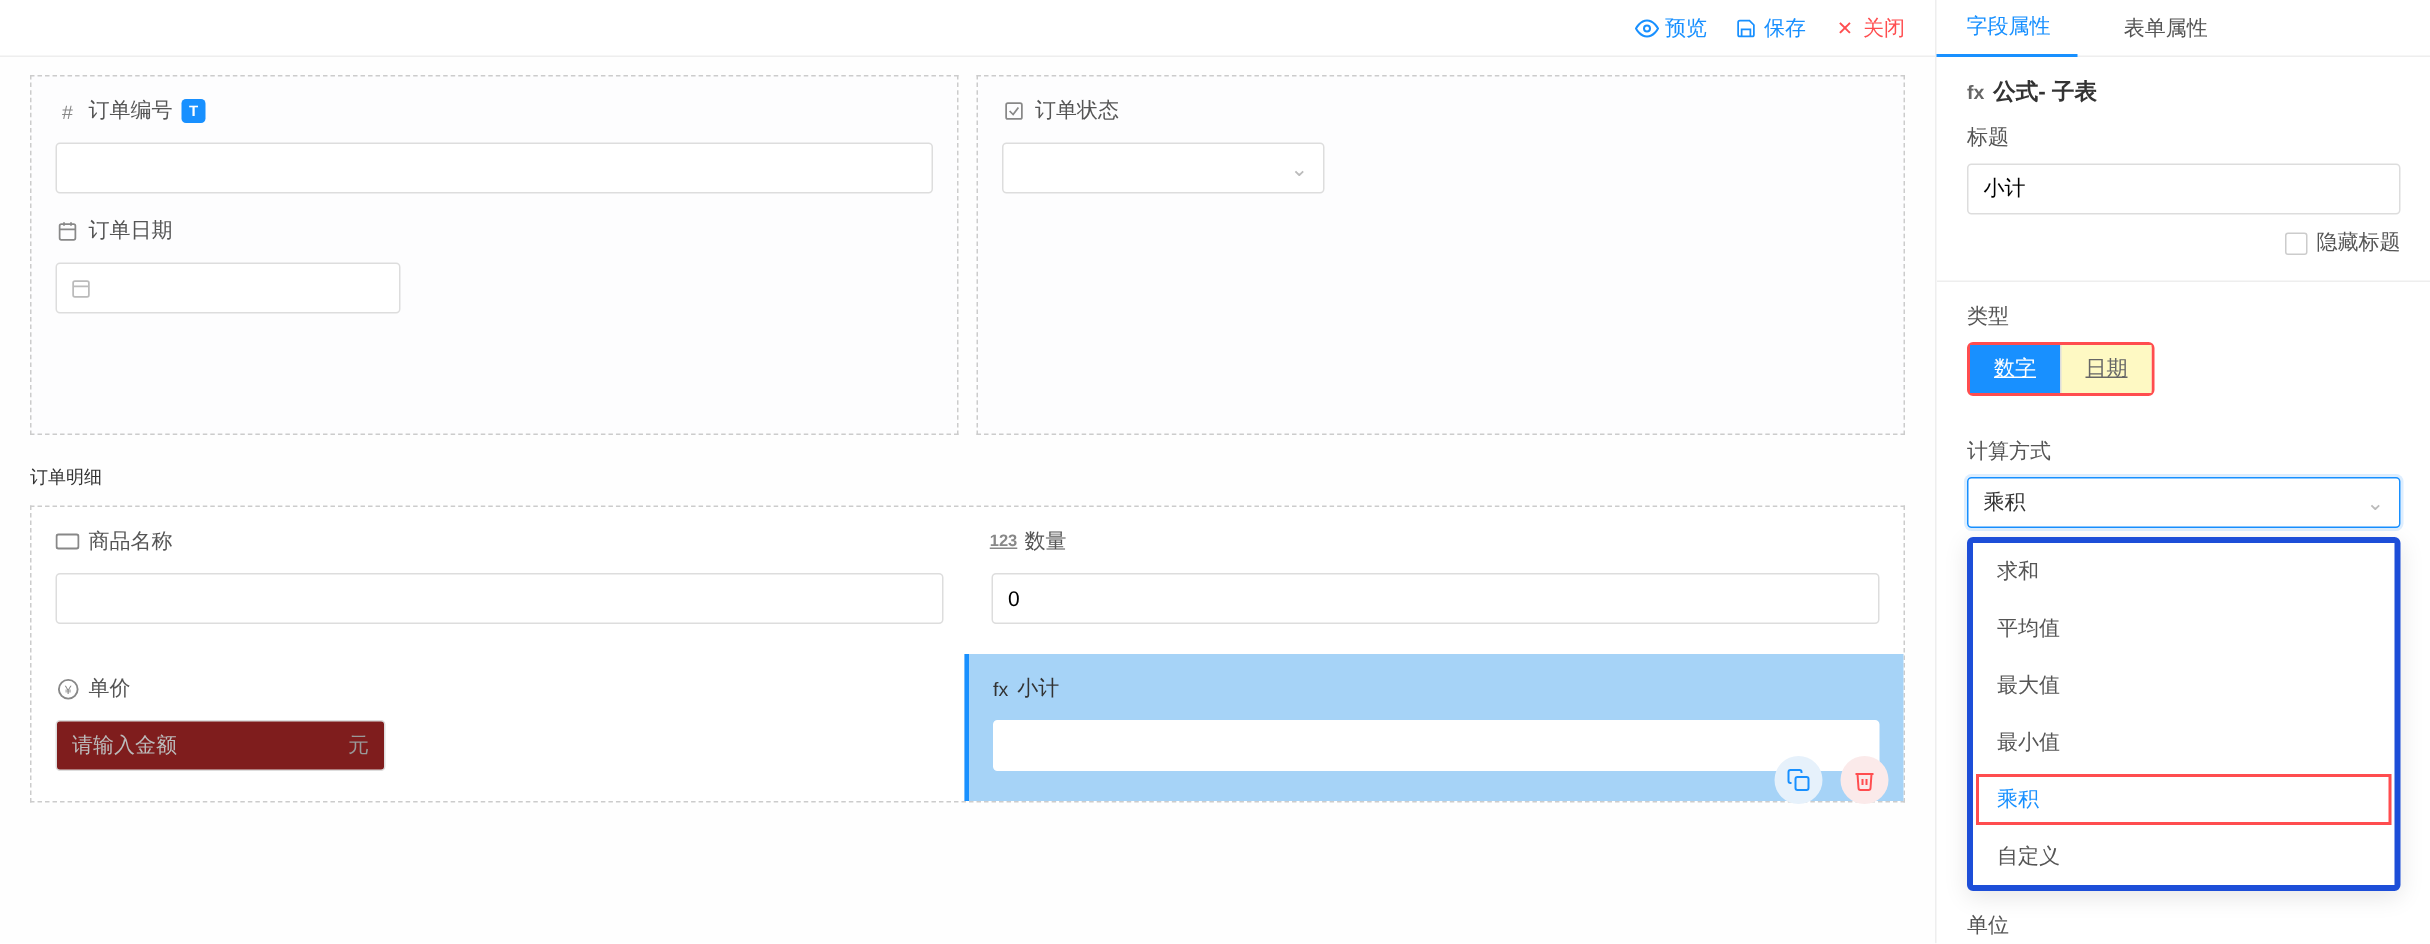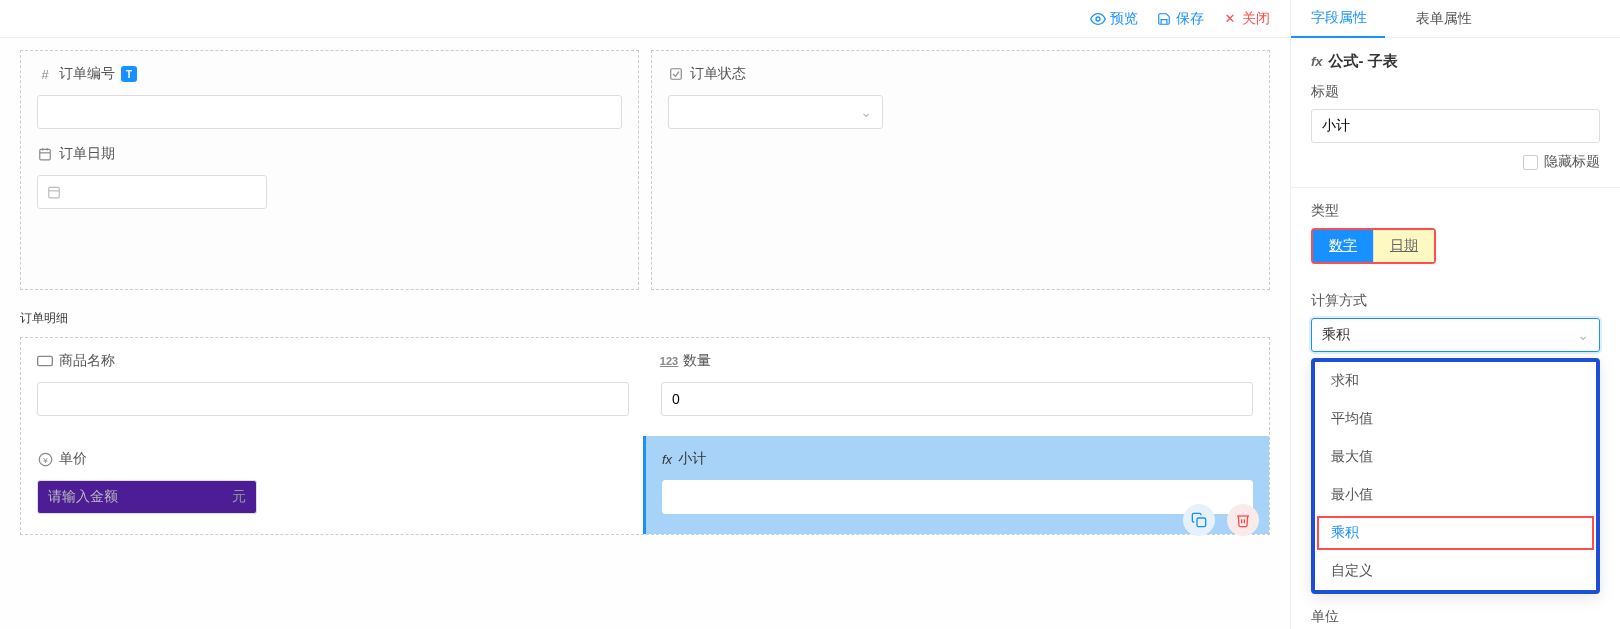--- a/index.html
+++ b/index.html
@@ -19,21 +19,21 @@
     .badge-t { background: #1890ff; color: #fff; font-size: 10px; border-radius: 3px; width: 16px; height: 16px; display: inline-flex; align-items: center; justify-content: center; font-weight: bold; }
     .input { width: 100%; height: 34px; border: 1px solid #ddd; border-radius: 3px; padding: 0 10px; background: #fff; font-size: 14px; }
     .input-sm { width: 230px; }
     .select-like { width: 215px; height: 34px; border: 1px solid #ddd; border-radius: 3px; background: #fff; display: flex; align-items: center; justify-content: flex-end; padding: 0 10px; color: #bbb; }
     .section-title { font-size: 12px; color: #333; margin: 20px 0 10px; }
     .subcard { border: 1px dashed #ccc; padding: 0; background: #fff; }
     .subrow { display: flex; }
     .subcell { flex: 1; padding: 14px 16px 20px; position: relative; }
     .subcell.selected { background: #a6d3f7; border-left: 3px solid #1890ff; margin-left: -1px; }
     .subcell.selected .field-label { color: #333; }
-    .price-input { display: flex; align-items: center; border: 1px solid #ddd; border-radius: 3px; height: 34px; width: 220px; background: #4c1d95; padding: 0 10px; justify-content: space-between; }
+    .price-input { display: flex; align-items: center; border: 1px solid #ddd; border-radius: 3px; height: 34px; width: 220px; background: #7f1d1d; padding: 0 10px; justify-content: space-between; }
     .price-input .ph { color: #bbb; }
     .price-input .unit { color: #999; }
     .subcell-actions { position: absolute; right: 10px; bottom: -2px; display: flex; gap: 12px; }
     .action-circle { width: 32px; height: 32px; border-radius: 50%; display: flex; align-items: center; justify-content: center; cursor: pointer; }
     .action-circle.copy { background: #e6f1fb; color: #1890ff; }
     .action-circle.del { background: #fbeaea; color: #ff4d4f; }
     
     .sidebar { width: 330px; border-left: 1px solid #eee; display: flex; flex-direction: column; }
     .tabs { display: flex; border-bottom: 1px solid #eee; height: 38px; }
     .tab { flex: 1; display: flex; align-items: center; justify-content: center; cursor: pointer; font-size: 14px; color: #555; }
@@ -53,21 +53,21 @@
     .btn-group .btn.primary { background: #1890ff; color: #fff; }
     .btn-group .btn.plain { background: #fef9c3; color: #666; border-left: 1px solid #ddd; }
     .pselect { width: 100%; height: 34px; border: 1px solid #1890ff; border-radius: 3px; padding: 0 10px; display: flex; align-items: center; justify-content: space-between; color: #333; cursor: pointer; box-shadow: 0 0 0 2px rgba(24,144,255,0.15);}
     .dropdown { margin-top: 6px; border: 4px solid #1d4ed8; border-radius: 4px; box-shadow: 0 4px 16px rgba(0,0,0,0.1); background: #fff; }
     .dropdown-item { padding: 10px 16px; cursor: pointer; color: #555; }
     .dropdown-item.selected { color: #1890ff; outline: 2px solid #ff4d4f; outline-offset: -4px; }
     .card-left { min-height: 240px; }
     .card-right { min-height: 148px; }
     .mt { margin-top: 16px; align-items: center; }
     .subtable-selected-input { background: #fff; border: 1px solid #fff; border-radius: 3px; width: 100%; height: 34px;}
-    .fx-icon { font-style: italic; font-size: 13px; color: #666; }
+    .fx-icon { font-size: 13px; color: #666; }
     .fx-icon.sel { color: #333; }
     .unit-label-bottom { margin-top: 14px; }
   </style>
 </head>
 <body>
 
 <div class="app">
   <div class="main">
     <div class="toolbar">
       <span class="toolbar-btn blue">

